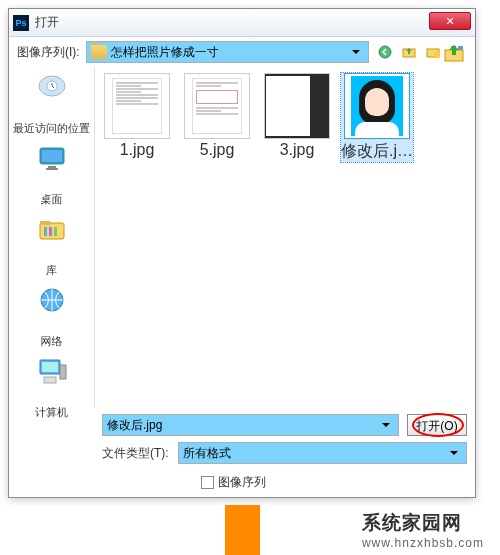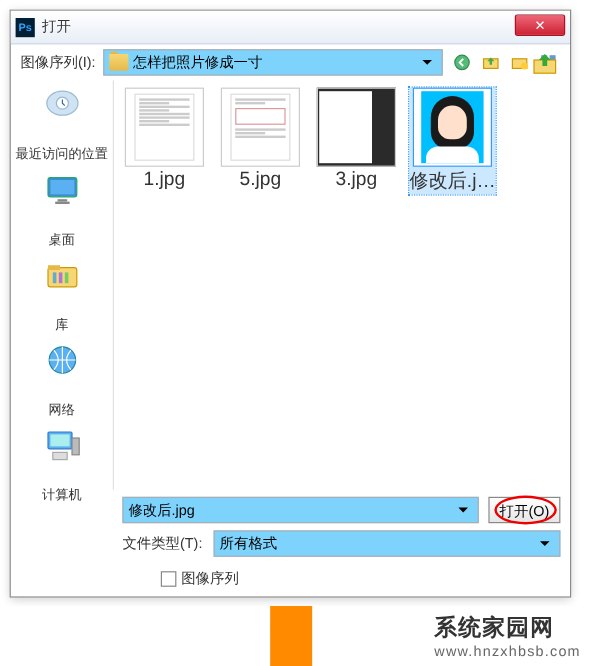--- a/index.html
+++ b/index.html
@@ -44,21 +44,21 @@
 .portrait .hair{position:absolute;top:4px;left:50%;transform:translateX(-50%);width:36px;height:44px;background:#1a1a1a;border-radius:18px 18px 14px 14px}
 .portrait .face{position:absolute;top:12px;left:50%;transform:translateX(-50%);width:24px;height:28px;background:#ffe0cc;border-radius:12px 12px 10px 10px}
 .portrait .shirt{position:absolute;bottom:0;left:50%;transform:translateX(-50%);width:44px;height:14px;background:#fff;border-radius:10px 10px 0 0}
 .bottom{padding:6px 8px;display:flex;flex-direction:column;gap:6px}
 .row{display:flex;align-items:center;gap:8px}
 .row .lbl{width:68px}
 .row .combo{flex:1}
 .btn{width:60px;height:22px;border:1px solid #888;background:linear-gradient(#fff,#e6e6e6);font-size:12px;display:flex;align-items:flex-end;justify-content:center;cursor:pointer}
 .btn.primary{position:relative}
 .ring{position:absolute;width:52px;height:24px;border:2px solid #e00;border-radius:50%;top:-2px;left:4px;pointer-events:none}
-.chk-row{display:flex;align-items:center;gap:4px;margin-left:32px;margin-top:4px}
+.chk-row{display:flex;align-items:center;gap:4px;margin-left:99px;margin-top:4px}
 .chk{width:13px;height:13px;border:1px solid #888;background:#fff}
 .watermark{position:absolute;bottom:0;left:0;right:0;height:50px;background:linear-gradient(90deg,#fff 0,#fff 45%,#ff8a00 45.1%,#ff8a00 52%,#fff 52.1%);display:flex;align-items:center;justify-content:flex-end;padding-right:16px}
 .wm-logo{position:absolute;left:225px;bottom:18px;width:20px;height:22px}
 .wm-text{display:flex;flex-direction:column;align-items:flex-start}
 .wm-cn{font-size:19px;font-weight:bold;color:#333;letter-spacing:1px}
 .wm-url{font-size:12px;color:#666;letter-spacing:1px}
 .arrow-ico{position:absolute;right:10px;top:36px;width:22px;height:18px}
 </style>
 </head>
 <body>

